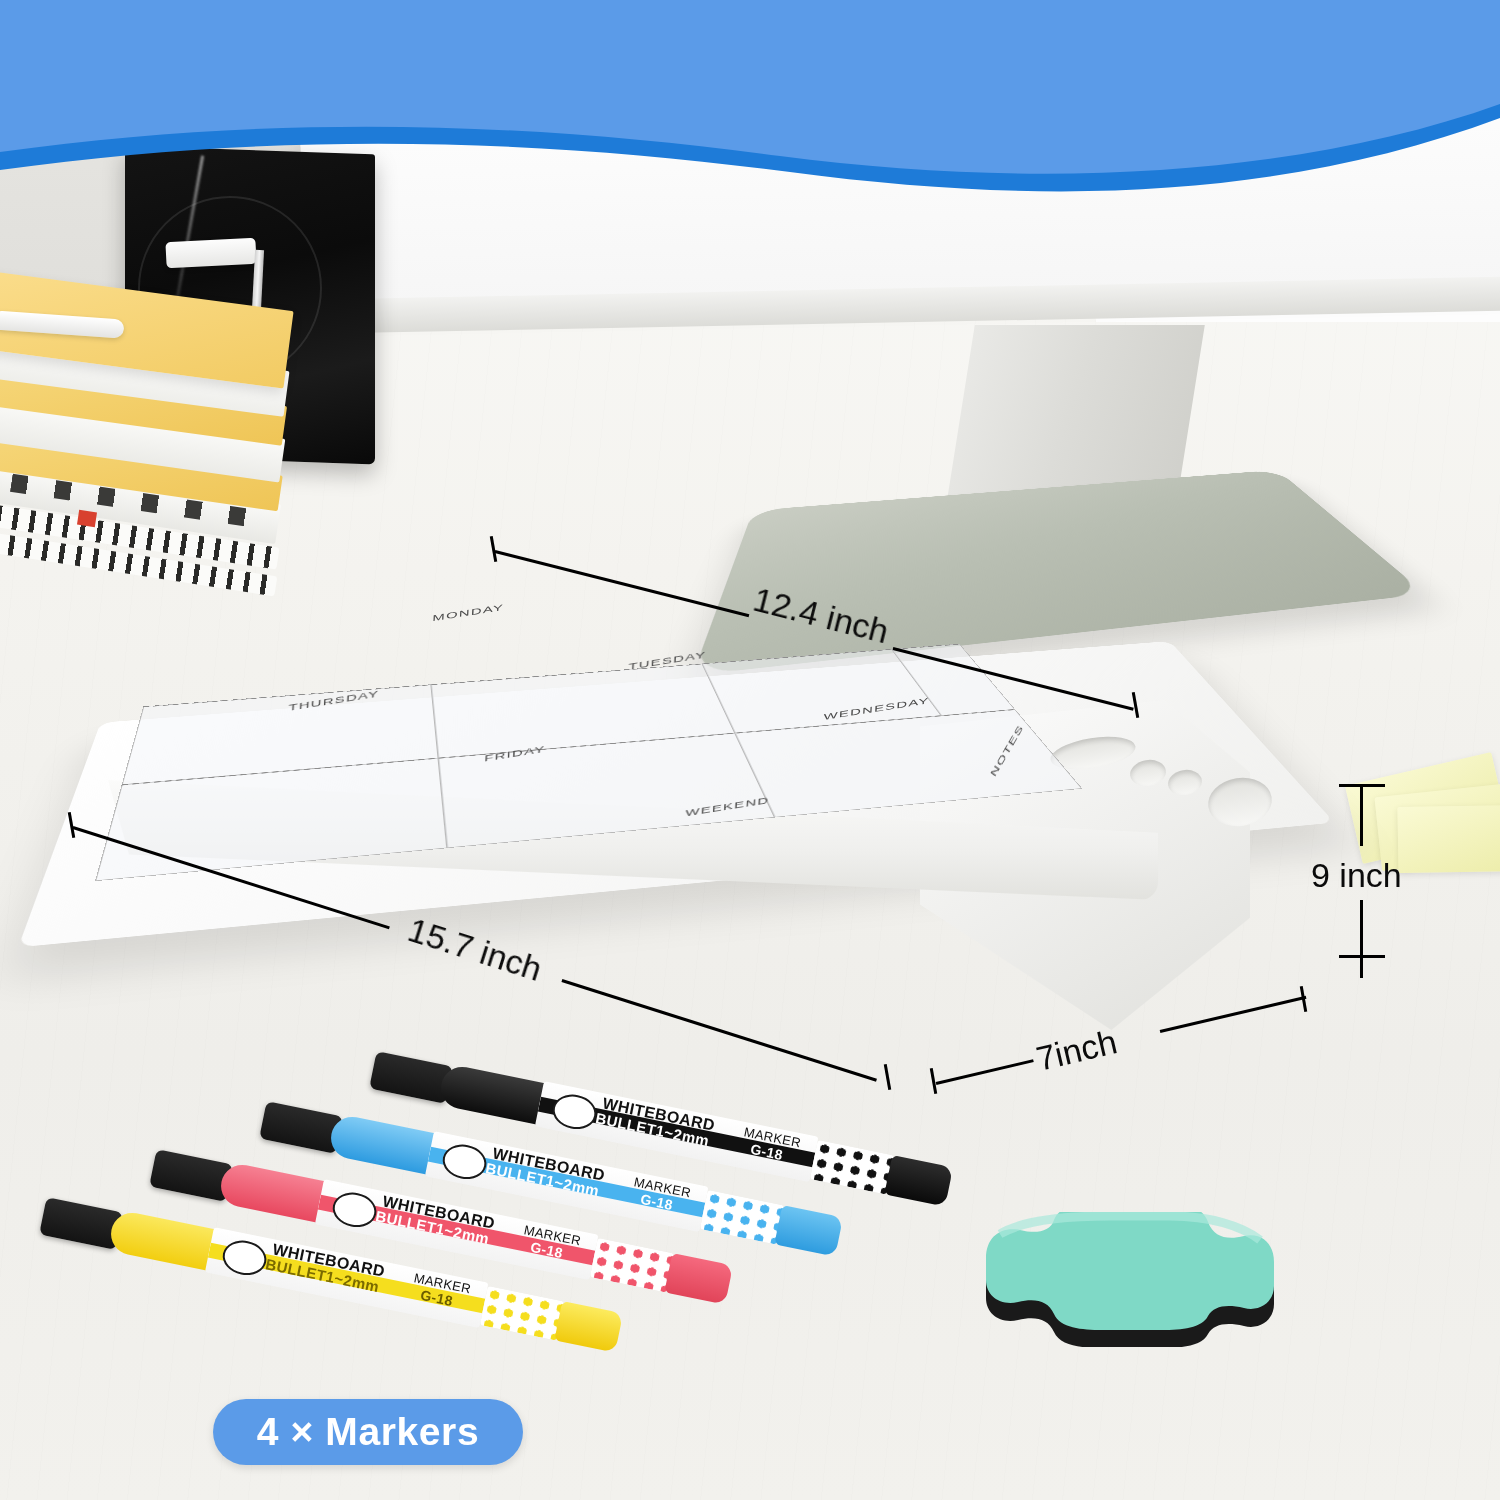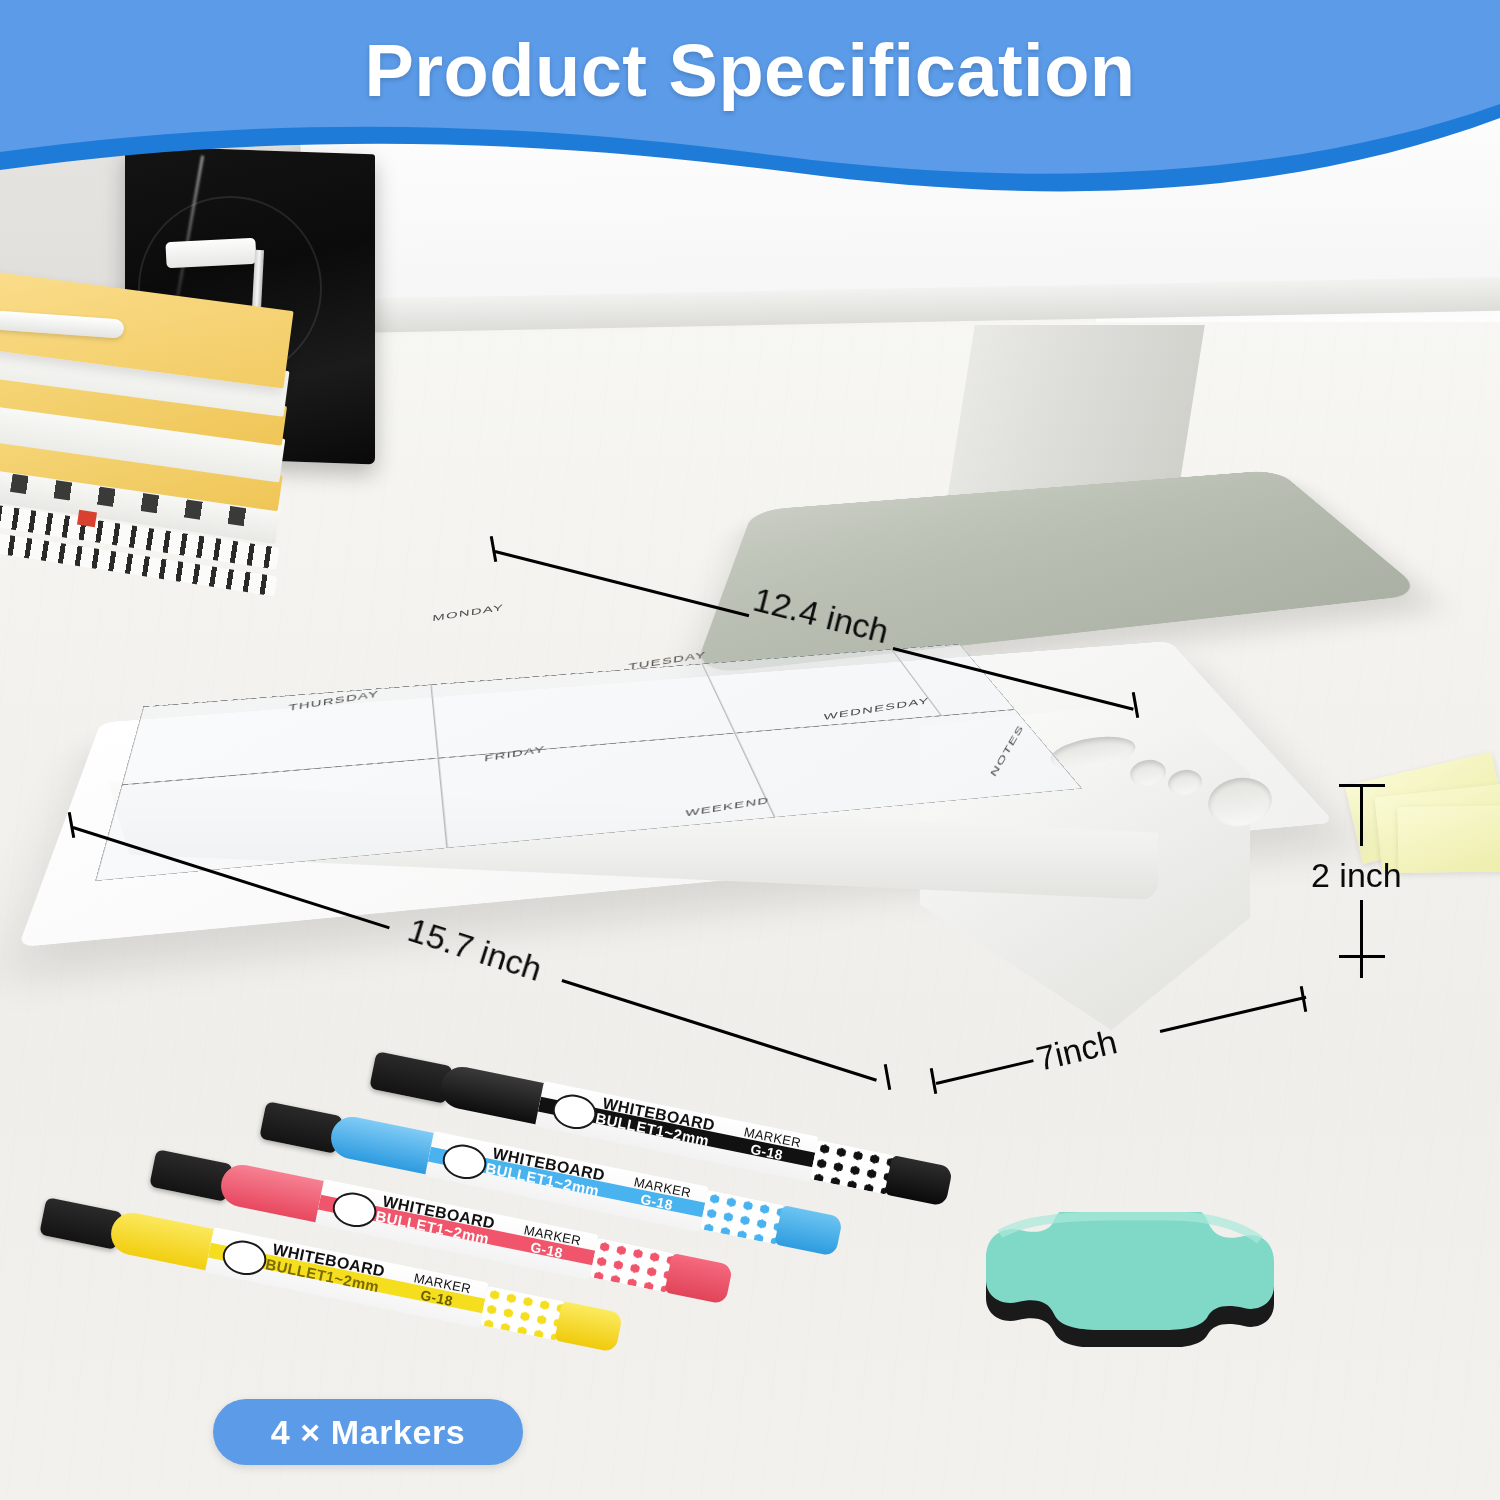--- a/index.html
+++ b/index.html
@@ -153,21 +153,21 @@
 
   
   .banner{position:absolute;left:0;top:0;width:1500px;height:200px;pointer-events:none;}
   .banner-title{position:absolute;left:0;top:28px;width:1500px;text-align:center;
     font-family:"Liberation Sans",sans-serif;font-weight:700;font-size:74px;color:#fff;
     letter-spacing:.5px;text-shadow:0 2px 5px rgba(0,0,0,.18);}
 
   
   .pill{position:absolute;display:flex;align-items:center;justify-content:center;
     background:#5B9BE8;border-radius:40px;color:#fff;font-weight:700;
-    font-family:"Liberation Sans",sans-serif;font-size:34px;letter-spacing:.6px;
+    font-family:"Liberation Sans",sans-serif;font-size:39px;letter-spacing:.6px;
     box-shadow:0 3px 9px rgba(0,0,0,.12);}
   .pill-markers{left:213px;top:1399px;width:310px;height:66px;}
   .pill-eraser{left:969px;top:1399px;width:308px;height:66px;}
 </style>
 </head>
 <body>
 
 <div id="stage">
 
   <div class="desk"></div>
@@ -255,21 +255,21 @@
     <div class="dim-line" style="left:562px;top:979px;width:330px;transform:rotate(17.6deg);"></div>
     <div class="dim-cap" style="left:886px;top:1064px;height:26px;transform:rotate(-10deg);"></div>
     <div class="dim-txt" style="left:406px;top:930px;transform:rotate(17.6deg);">15.7 inch</div>
   </div>
 
   <div class="dim">
     <div class="dim-cap" style="left:1339px;top:784px;height:3px;width:46px;"></div>
     <div class="dim-cap" style="left:1360px;top:786px;height:60px;"></div>
     <div class="dim-cap" style="left:1360px;top:900px;height:78px;"></div>
     <div class="dim-cap" style="left:1339px;top:955px;height:3px;width:46px;"></div>
-    <div class="dim-txt" style="left:1311px;top:856px;">2 inch</div>
+    <div class="dim-txt" style="left:1311px;top:856px;">9 inch</div>
   </div>
 
   <div class="dim">
     <div class="dim-cap" style="left:932px;top:1068px;height:26px;transform:rotate(-10deg);"></div>
     <div class="dim-line" style="left:936px;top:1082px;width:100px;transform:rotate(-13.2deg);"></div>
     <div class="dim-line" style="left:1160px;top:1030px;width:150px;transform:rotate(-13.2deg);"></div>
     <div class="dim-cap" style="left:1302px;top:986px;height:26px;transform:rotate(-10deg);"></div>
     <div class="dim-txt" style="left:1036px;top:1031px;transform:rotate(-13.2deg);">7inch</div>
   </div>
 
@@ -350,19 +350,18 @@
              C246 92 234 94 228 104 C222 116 202 118 182 118
              L122 118 C102 118 80 116 74 102 C68 88 54 86 38 90
              C20 94 6 84 6 68 Z" fill="#7FD9C6"></path>
     <path d="M20 22 C40 10 80 4 130 4 L190 4 C230 4 262 14 280 28" stroke="#A9E8DB" stroke-width="9" fill="none" opacity=".7"></path>
   </svg>
 
   <svg class="banner" viewBox="0 0 1500 200" preserveAspectRatio="none">
     <path d="M0,0 H1500 V118 C1290,196 1060,208 790,172 C560,142 300,128 0,170 Z" fill="#1E7BD8"></path>
     <path d="M0,0 H1500 V104 C1300,176 1040,190 780,156 C540,124 290,112 0,152 Z" fill="#5B9BE8"></path>
   </svg>
-  <div class="banner-title">Product Specification</div>
 
   <div class="pill pill-markers">
     <span>4 × Markers</span>
   </div>
 
 </div>
 
 </body></html>

